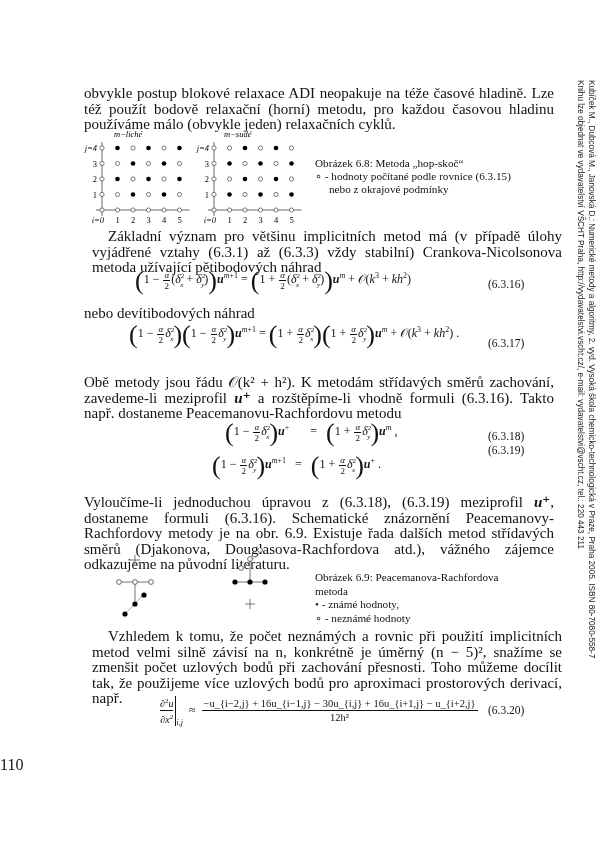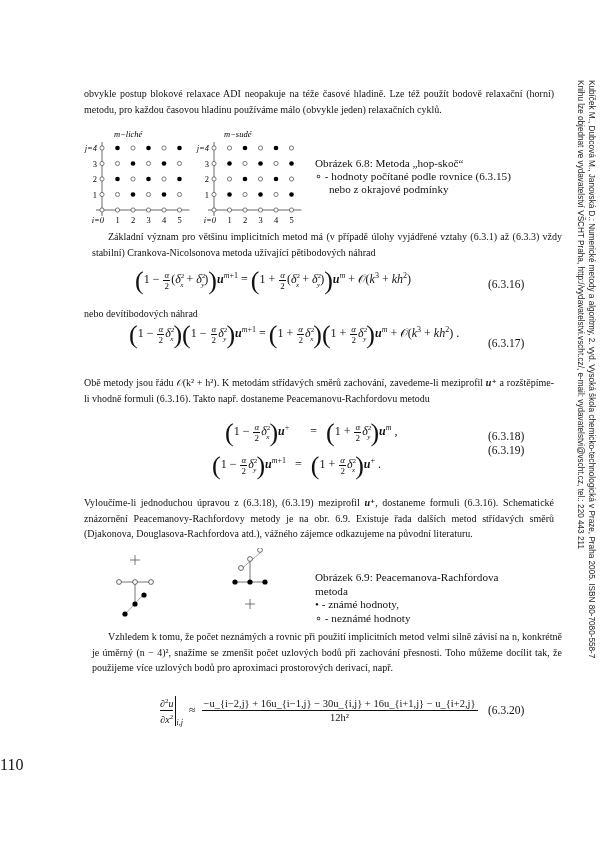--- a/index.html
+++ b/index.html
@@ -1,19 +1,19 @@
 <!DOCTYPE html>
 <html><head>
 <meta charset="utf-8">
 <style>
   html, body { margin: 0; padding: 0; background: #ffffff; }
   body { width: 600px; height: 849px; position: relative; overflow: hidden;
          font-family: "DejaVu Serif", "Liberation Serif", serif; color: #111; }
   .page { position: absolute; left: 0; top: 0; width: 600px; height: 849px; }
-  .txt { position: absolute; left: 84px; width: 470px; font-size: 10px; line-height: 15.5px;
+  .txt { position: absolute; left: 84px; width: 470px; font-size: 15px; line-height: 15.5px;
          font-family: "Liberation Serif", "DejaVu Serif", serif; text-align: justify; }
   .indent { text-indent: 16px; margin-left: 8px; }
   .eq { position: absolute; font-family: "Liberation Serif", "DejaVu Serif", serif; font-size: 12px;
         white-space: nowrap; }
   .eqnum { position: absolute; font-family: "Liberation Serif", serif; font-size: 11.5px; }
   .frac { display: inline-block; vertical-align: middle; text-align: center; font-size: 9px; line-height: 10px; margin: 0 1px; }
   .frac .num { display: block; border-bottom: 0.8px solid #111; padding: 0 1px; }
   .frac .den { display: block; }
   .big { font-size: 26px; vertical-align: middle; font-weight: 200; line-height: 20px; }
   .bold { font-weight: bold; font-style: italic; }
@@ -199,21 +199,21 @@
       </g>
     </g>
   </svg>
 
   <div class="caption" style="left:315px; top:571px; width:210px; line-height:13.5px;">
     <div>Obrázek 6.9: Peacemanova-Rachfordova metoda</div>
     <div>• - známé hodnoty,</div>
     <div>∘ - neznámé hodnoty</div>
   </div>
 
-  <div class="txt indent" style="top:629px;">Vzhledem k tomu, že počet neznámých a rovnic při použití implicitních metod velmi silně závisí na n, konkrétně je úměrný (n − 4)², snažíme se zmenšit počet uzlových bodů při zachování přesnosti. Toho můžeme docílit tak, že použijeme více uzlových bodů pro aproximaci prostorových derivací, např.</div>
+  <div class="txt indent" style="top:629px;">Vzhledem k tomu, že počet neznámých a rovnic při použití implicitních metod velmi silně závisí na n, konkrétně je úměrný (n − 5)², snažíme se zmenšit počet uzlových bodů při zachování přesnosti. Toho můžeme docílit tak, že použijeme více uzlových bodů pro aproximaci prostorových derivací, např.</div>
 
   <div class="eq" style="left:160px; top:695px;">
     <span style="display:inline-block; vertical-align:middle; text-align:center; font-size:10px; line-height:12px;">
       <span style="display:block; border-bottom:0.8px solid #111;">∂<sup style="font-size:7px">2</sup><i>u</i></span>
       <span style="display:block;">∂<i>x</i><sup style="font-size:7px">2</sup></span>
     </span><span style="display:inline-block; vertical-align:middle; border-left:0.8px solid #111; height:30px; margin-left:2px;"></span><sub style="font-size:8px; position:relative; top:8px;"><i>i,j</i></sub>
     &nbsp;≈&nbsp;
     <span style="display:inline-block; vertical-align:middle; text-align:center; font-size:10.5px; line-height:13px;">
       <span style="display:block; border-bottom:0.8px solid #111; padding:0 2px;">−u_{i−2,j} + 16u_{i−1,j} − 30u_{i,j} + 16u_{i+1,j} − u_{i+2,j}</span>
       <span style="display:block;">12h²</span>

